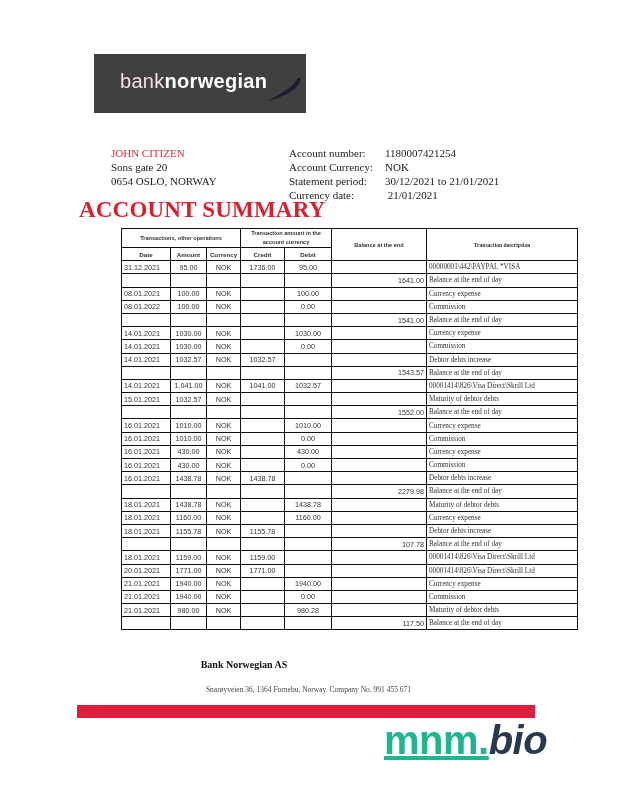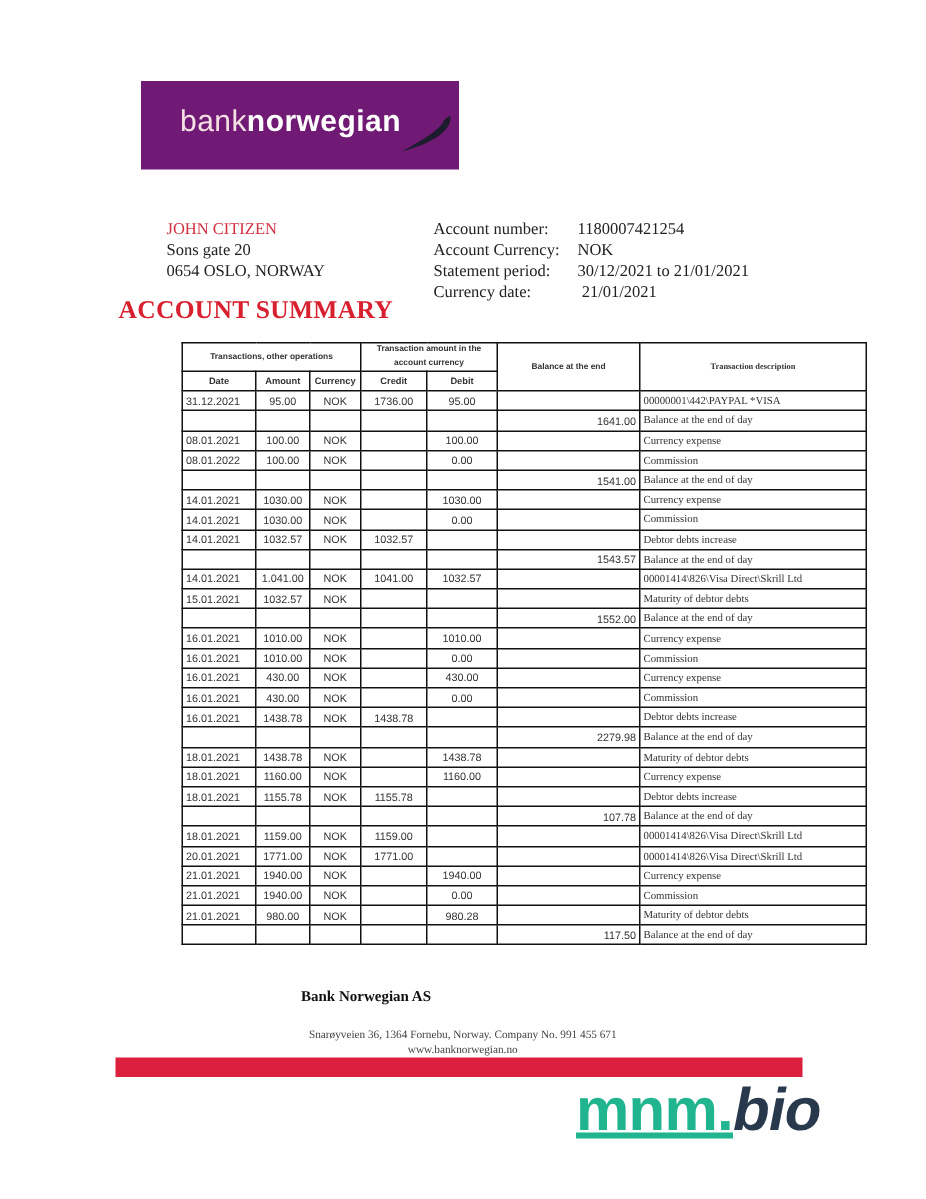--- a/index.html
+++ b/index.html
@@ -1,26 +1,26 @@
 <!DOCTYPE html>
 <html><head>
 <meta charset="utf-8">
 <style>
   html, body { margin:0; padding:0; background:#ffffff; }
   body { width:617px; height:799px; position:relative; overflow:hidden; font-family:"Liberation Serif", serif; color:#222; }
-  .logo { position:absolute; left:94px; top:54px; width:212px; height:59px; background:#701a75; }
+  .logo { position:absolute; left:94px; top:54px; width:212px; height:59px; background:#404040; }
   .logo-text { position:absolute; left:26px; top:16px; font-family:"Liberation Sans", sans-serif; font-size:20px; color:#f4dfe2; letter-spacing:0.3px; white-space:nowrap; }
   .logo-text b { color:#ffffff; font-weight:bold; }
   .logo-swoosh { position:absolute; left:160px; top:20px; width:50px; height:30px; }
   .customer { position:absolute; left:79px; top:146px; font-size:11px; line-height:14px;margin-left:32px; }
   .customer .name { color:#d23040; }
   .acct { position:absolute; left:289px; top:146px; font-size:11px; line-height:14px; }
   .acct .row { display:flex; }
   .acct .lbl { width:96px; }
-  .title { position:absolute; left:79px; top:197px; font-size:17px; font-weight:bold; color:#d9202e; letter-spacing:0.2px; }
+  .title { position:absolute; left:79px; top:197px; font-size:23px; font-weight:bold; color:#d9202e; letter-spacing:0.2px; }
   table.stmt { position:absolute; left:76px; top:228px; border-collapse:collapse; font-family:"Liberation Sans", sans-serif; font-size:7.2px; color:#333;margin-left:45px; }
   table.stmt td, table.stmt th { border:1.3px solid #111; padding:0 2px; height:12.2px; white-space:nowrap; }
   table.stmt th { font-weight:bold; font-size:5.6px; text-align:center; }
   th.h-top { height:24px; }
   th.h-sub { height:12px; font-size:6.2px !important; }
   .c-date { width:44px; }
   .c-amt { width:31px; text-align:center; }
   .c-cur { width:29px; text-align:center; }
   .c-cr { width:39px; text-align:center; }
   .c-db { width:42px; text-align:center; }
@@ -338,17 +338,16 @@
         <td class="c-db"></td>
         <td class="c-bal">117.50</td>
         <td class="c-desc">Balance at the end of day</td>
       </tr>
     </tbody>
 </table>
 
 <div class="footer-co">Bank Norwegian AS</div>
 <div class="footer-addr">
   <div>Snarøyveien 36, 1364 Fornebu, Norway. Company No. 991 455 671</div>
-  <div>www.banknorwegian.no</div>
 </div>
 <div class="footer-bar"></div>
 
 <div class="wm"><span class="a">mnm.</span><span class="b">bio</span></div>
 
 </body></html>

